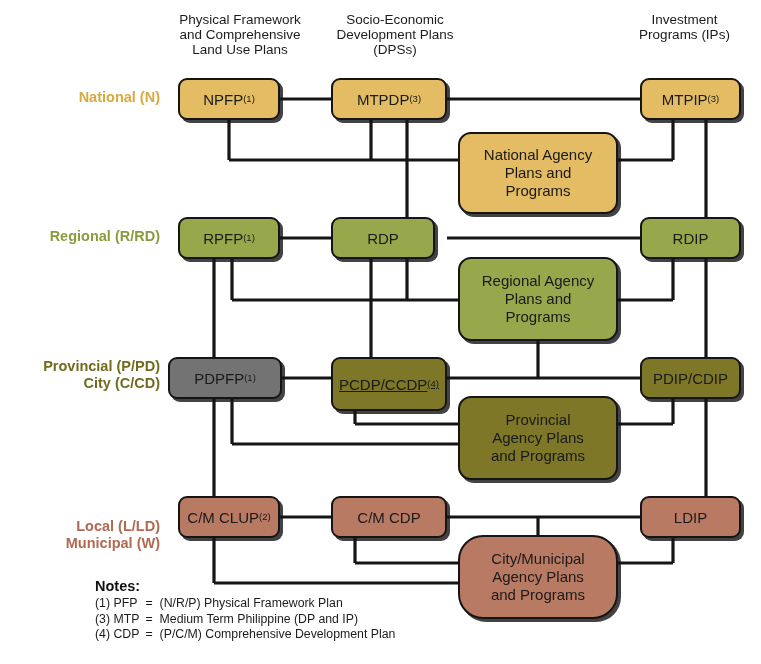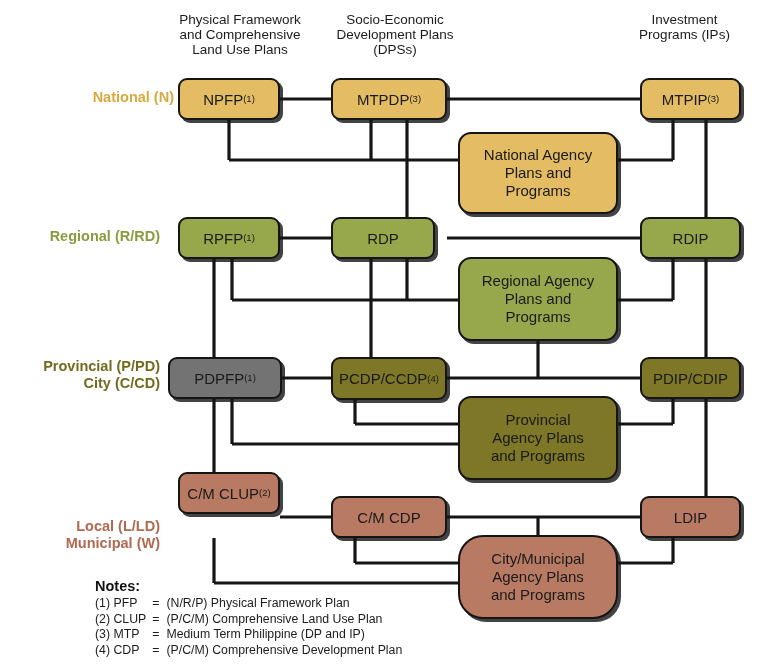--- a/index.html
+++ b/index.html
@@ -174,21 +174,21 @@
 
   <div class="colhead" style="left:160px; top:12px; width:160px;">Physical Framework
 and Comprehensive
 Land Use Plans</div>
   <div class="colhead" style="left:310px; top:12px; width:170px;">Socio-Economic
 Development Plans
 (DPSs)</div>
   <div class="colhead" style="left:612px; top:12px; width:145px;">Investment
 Programs (IPs)</div>
 
-  <div class="rowlabel" style="left:24px; top:89px; width:150px; color:#D9A93F;">National (N)</div>
+  <div class="rowlabel" style="left:10px; top:89px; width:150px; color:#D9A93F;">National (N)</div>
   <div class="rowlabel" style="left:10px; top:228px; width:150px; color:#8C9B3F;">Regional (R/RD)</div>
   <div class="rowlabel" style="left:10px; top:358px; width:150px; color:#726B1F;">Provincial (P/PD)
 City (C/CD)</div>
   <div class="rowlabel" style="left:10px; top:518px; width:150px; color:#B06A52;">Local (L/LD)
 Municipal (W)</div>
 
   <div class="node" style="left:178px; top:78px; width:102px; height:42px; background:#E3BC63;">
     <span>NPFP</span>
       <sup>(1)</sup>
   </div>
@@ -221,35 +221,35 @@
   <div class="node agency" style="left:458px; top:257px; width:160px; height:84px; background:#96A84B;">
     <span>Regional Agency
 Plans and
 Programs</span>
   </div>
 
   <div class="node" style="left:168px; top:357px; width:114px; height:42px; background:#737373;">
     <span>PDPFP</span>
       <sup>(1)</sup>
   </div>
-  <div class="node" style="left:331px; top:357px; width:116px; height:43px; background:#7D7727;">
+  <div class="node" style="left:331px; top:357px; width:116px; height:54px; background:#7D7727;text-decoration:underline;">
     <span>PCDP/CCDP</span>
       <sup>(4)</sup>
   </div>
   <div class="node" style="left:640px; top:357px; width:101px; height:42px; background:#7D7727;">
     <span>PDIP/CDIP</span>
       <sup></sup>
   </div>
   <div class="node agency" style="left:458px; top:396px; width:160px; height:84px; background:#7D7727;">
     <span>Provincial
 Agency Plans
 and Programs</span>
   </div>
 
-  <div class="node" style="left:178px; top:472px; width:102px; height:42px; background:#B97A63;">
+  <div class="node" style="left:178px; top:496px; width:102px; height:42px; background:#B97A63;">
     <span>C/M CLUP</span>
       <sup>(2)</sup>
   </div>
   <div class="node" style="left:331px; top:496px; width:116px; height:42px; background:#B97A63;">
     <span>C/M CDP</span>
       <sup></sup>
   </div>
   <div class="node" style="left:640px; top:496px; width:101px; height:42px; background:#B97A63;">
     <span>LDIP</span>
       <sup></sup>
@@ -261,25 +261,20 @@
   </div>
 
   <div class="notes" style="left:95px; top:578px;">
     <div class="notes-title">Notes:</div>
     <table>
       <tbody>
           <tr>
         <td class="k"><span>(1)</span> <span>PFP</span></td>
         <td class="eq">=</td>
         <td>(N/R/P) Physical Framework Plan</td>
-      </tr>
-      <tr>
-        <td class="k"><span>(2)</span> <span>CLUP</span></td>
-        <td class="eq">=</td>
-        <td>(P/C/M) Comprehensive Land Use Plan</td>
       </tr>
       <tr>
         <td class="k"><span>(3)</span> <span>MTP</span></td>
         <td class="eq">=</td>
         <td>Medium Term Philippine (DP and IP)</td>
       </tr>
       <tr>
         <td class="k"><span>(4)</span> <span>CDP</span></td>
         <td class="eq">=</td>
         <td>(P/C/M) Comprehensive Development Plan</td>

